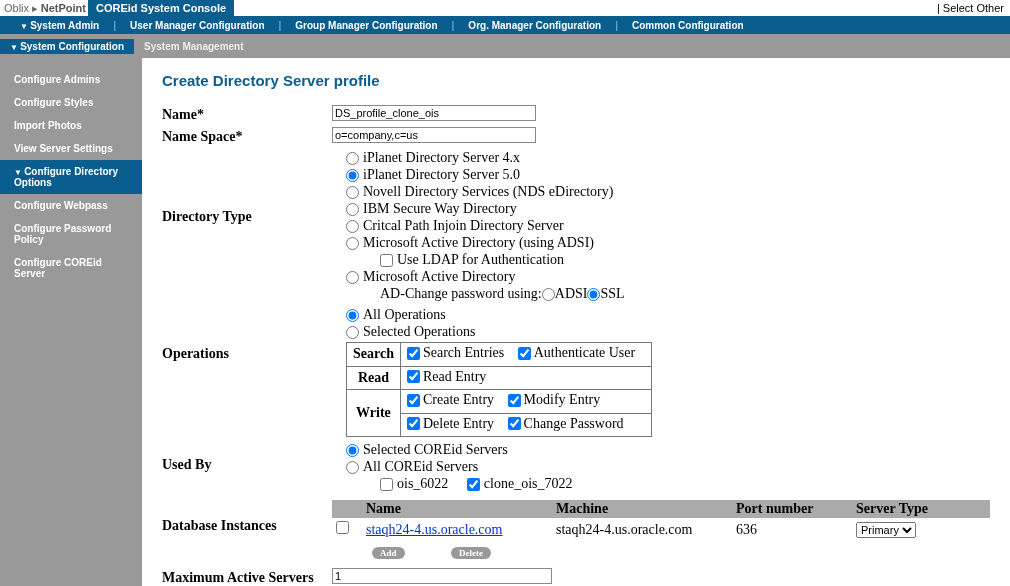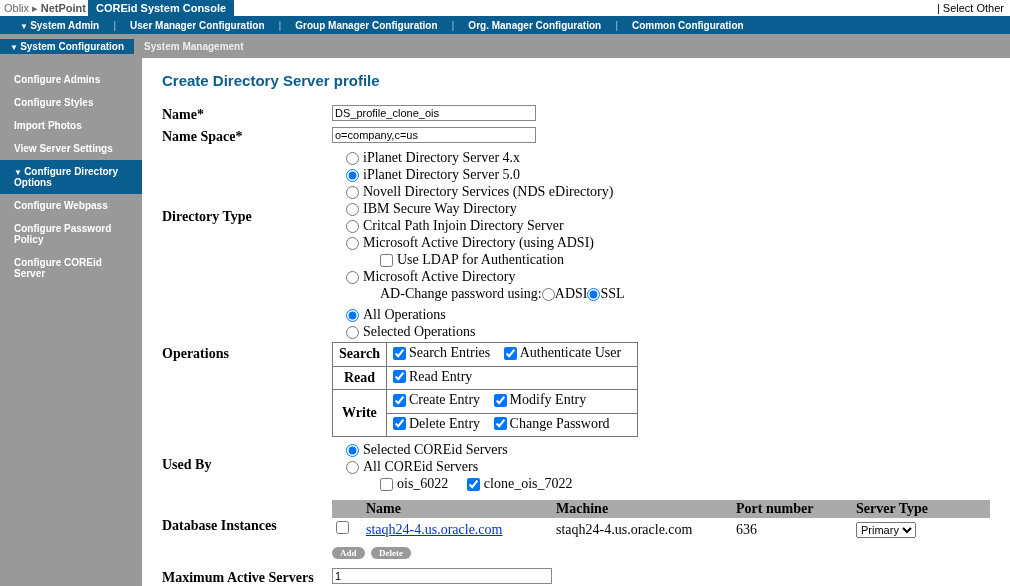--- a/index.html
+++ b/index.html
@@ -25,38 +25,38 @@
 .main { flex: 1; padding: 14px 20px; }
 h2 { color: #0a5d8f; font-size: 15px; font-weight: bold; margin-bottom: 16px; }
 .form-row { display: flex; align-items: flex-start; margin-bottom: 4px; }
 .label-col { width: 170px; font-family: "Times New Roman", serif; font-size: 14px; font-weight: bold; padding-top: 2px; }
 .field-col { flex: 1; font-family: "Times New Roman", serif; font-size: 14px; }
 .field-col input[type=text] { width: 204px; font-family: Arial; font-size: 11px; padding: 1px 2px; border: 1px solid #888; }
 .radio-line { display: flex; align-items: center; gap: 4px; margin: 1px 0; padding-left: 14px; }
 .radio-line input { margin: 0; }
 .sub-check { padding-left: 48px; display: flex; align-items: center; gap: 4px; }
 .sub-text { padding-left: 48px; display: flex; align-items: center; gap: 0; }
-.ops-table { border-collapse: collapse; margin-top: 2px; }
+.ops-table { border-collapse: collapse; margin-left: 14px; margin-top: 2px; }
 .ops-table td, .ops-table th { border: 1px solid #777; padding: 2px 6px; font-family: "Times New Roman", serif; font-size: 14px; font-weight: normal; text-align: left; }
 .ops-table th { font-weight: bold; text-align: center; }
 .ops-cell label { display: inline-flex; align-items: center; gap: 3px; margin-right: 10px; }
 .db-head { background: #aaa; display: flex; font-family: "Times New Roman", serif; font-size: 14px; font-weight: bold; padding: 1px 4px; margin-top: 4px; }
 .db-head > div:nth-child(1){ width: 30px; }
 .db-head > div:nth-child(2){ width: 190px; }
 .db-head > div:nth-child(3){ width: 180px; }
 .db-head > div:nth-child(4){ width: 120px; }
 .db-head > div:nth-child(5){ width: 130px; }
 .db-row { display: flex; font-family: "Times New Roman", serif; font-size: 14px; padding: 3px 4px; align-items: center; }
 .db-row > div:nth-child(1){ width: 30px; }
 .db-row > div:nth-child(2){ width: 190px; }
 .db-row > div:nth-child(3){ width: 180px; }
 .db-row > div:nth-child(4){ width: 120px; }
 .db-row > div:nth-child(5){ width: 130px; }
 .db-row a { color: #0033cc; text-decoration: underline; }
-.pill-btn { display: inline-block; background: #999; color: #fff; font-size: 9px; font-weight: bold; padding: 1px 8px; border-radius: 8px; margin-right: 3px; margin-top: 6px; cursor: pointer; }
+.pill-btn { display: inline-block; background: #999; color: #fff; font-size: 9px; font-weight: bold; padding: 1px 8px; border-radius: 8px; margin-right: 3px; margin-top: 6px; cursor: pointer; margin-left: 40px; }
 select { font-family: Arial; font-size: 11px; }
 </style>
 </head>
 <body>
 
 <div class="topbar">
   <span class="brand">
     <span>Oblix</span> ▸ <b>NetPoint</b>
   </span>
   <span class="tab-core">COREid System Console</span>

